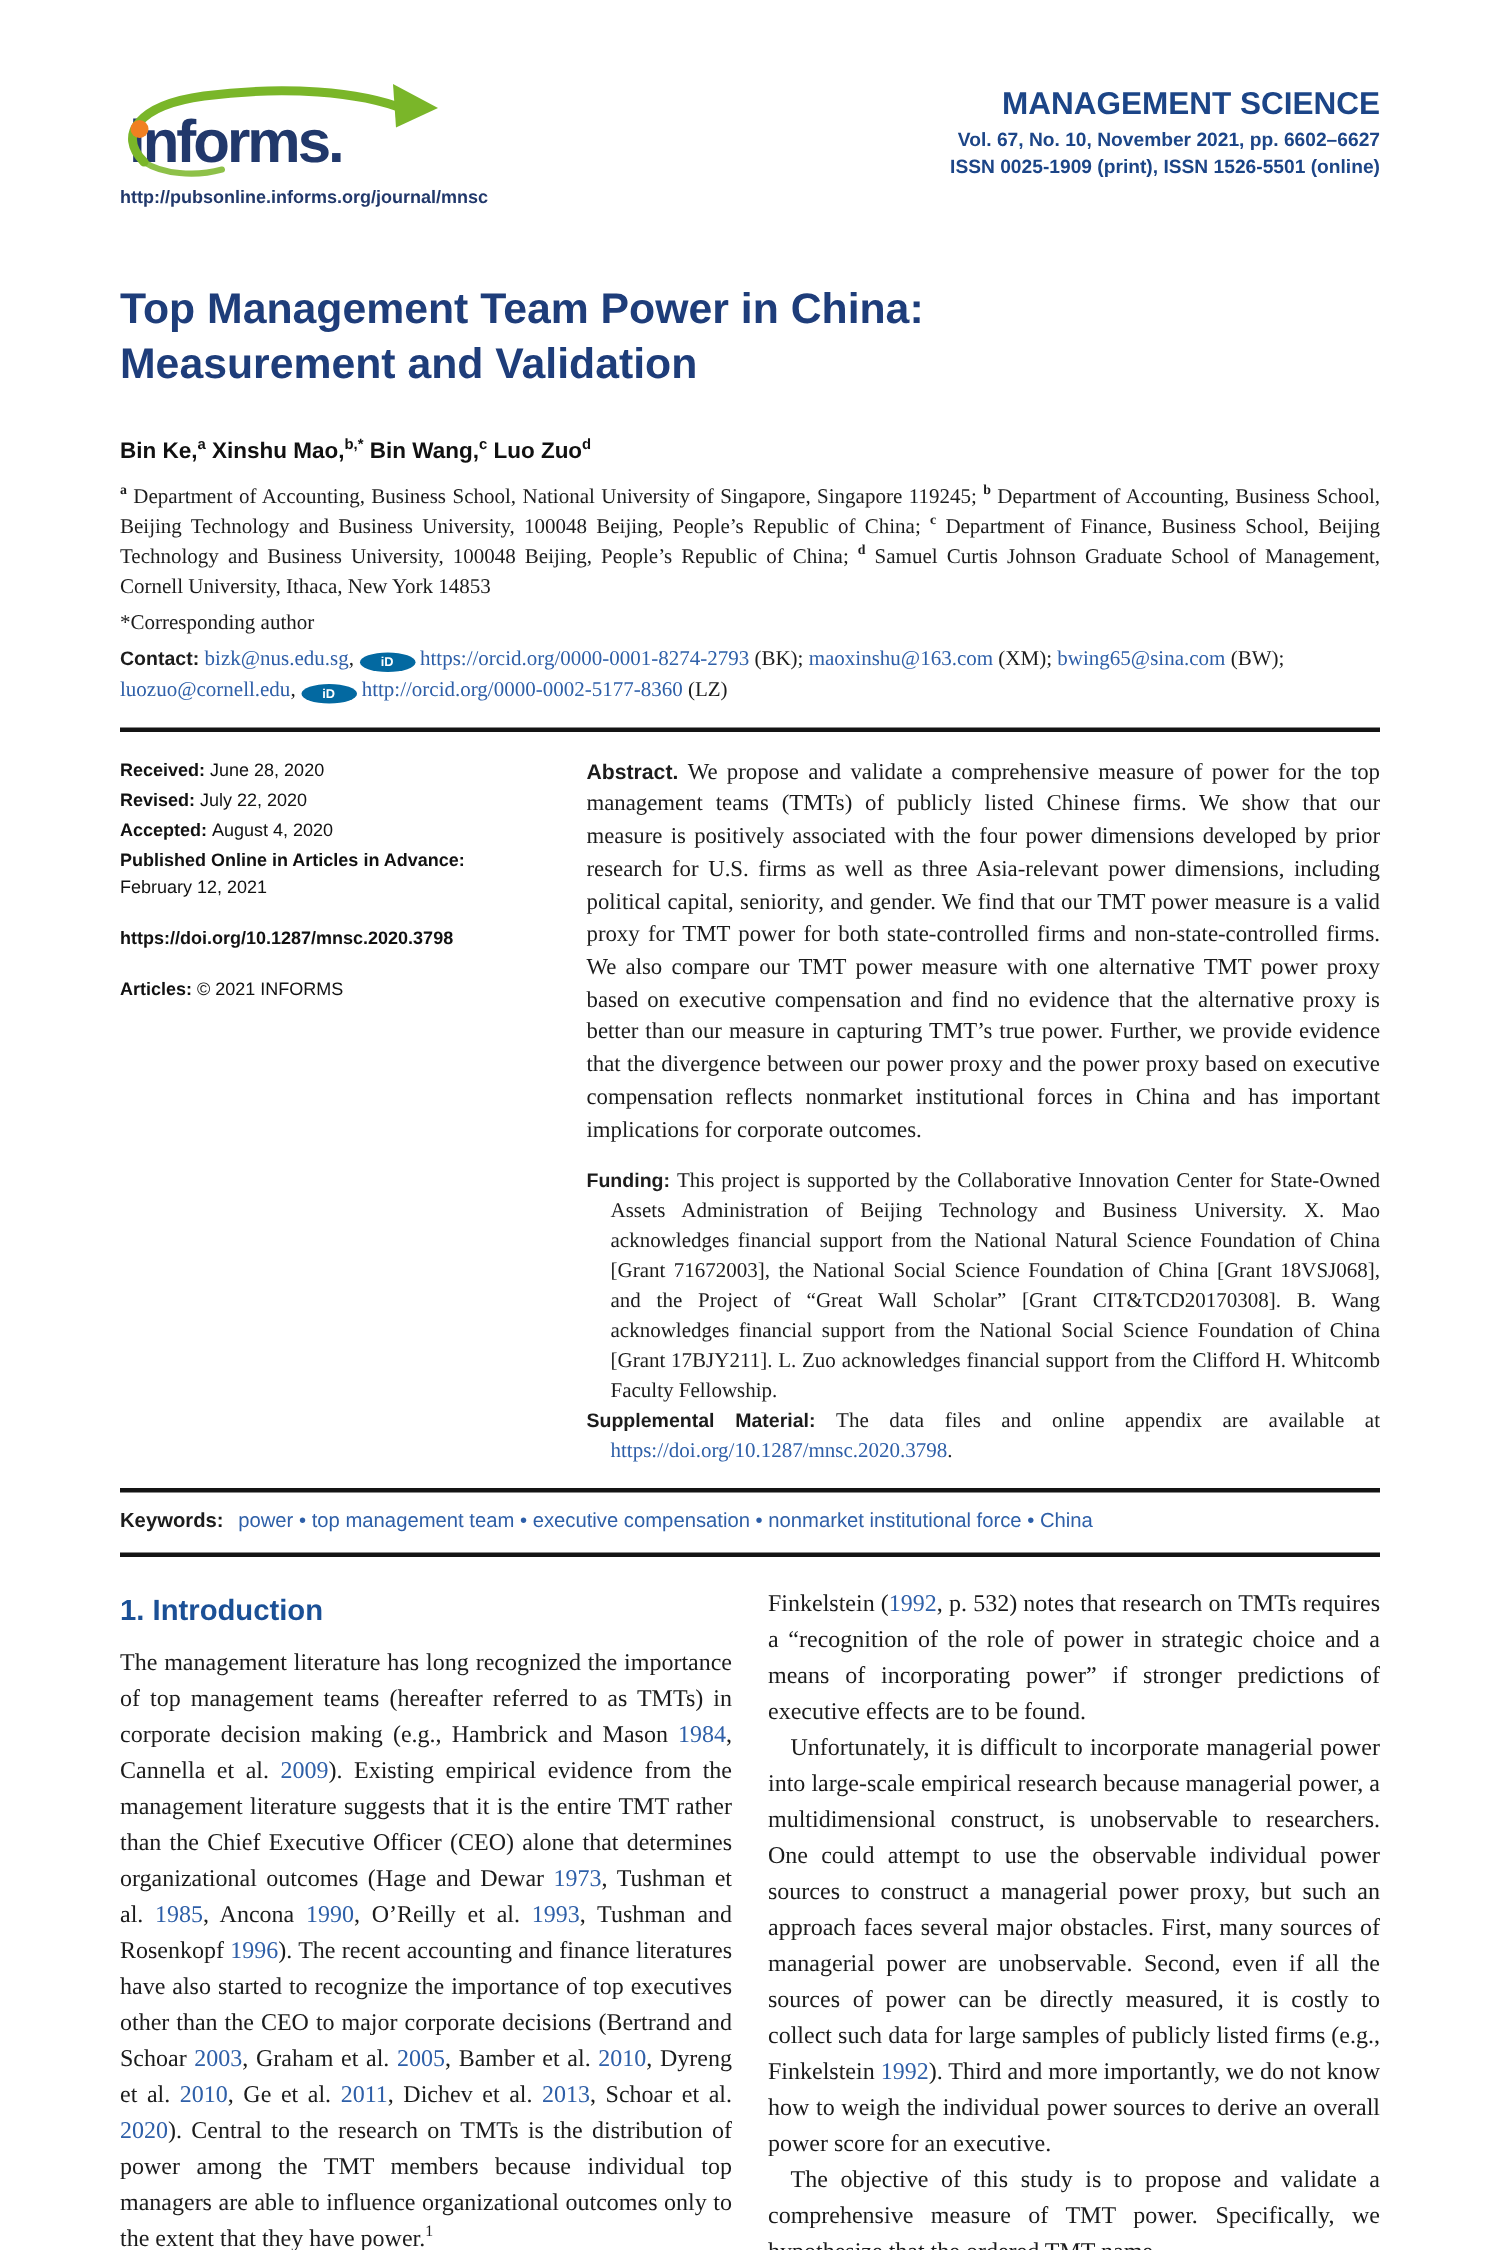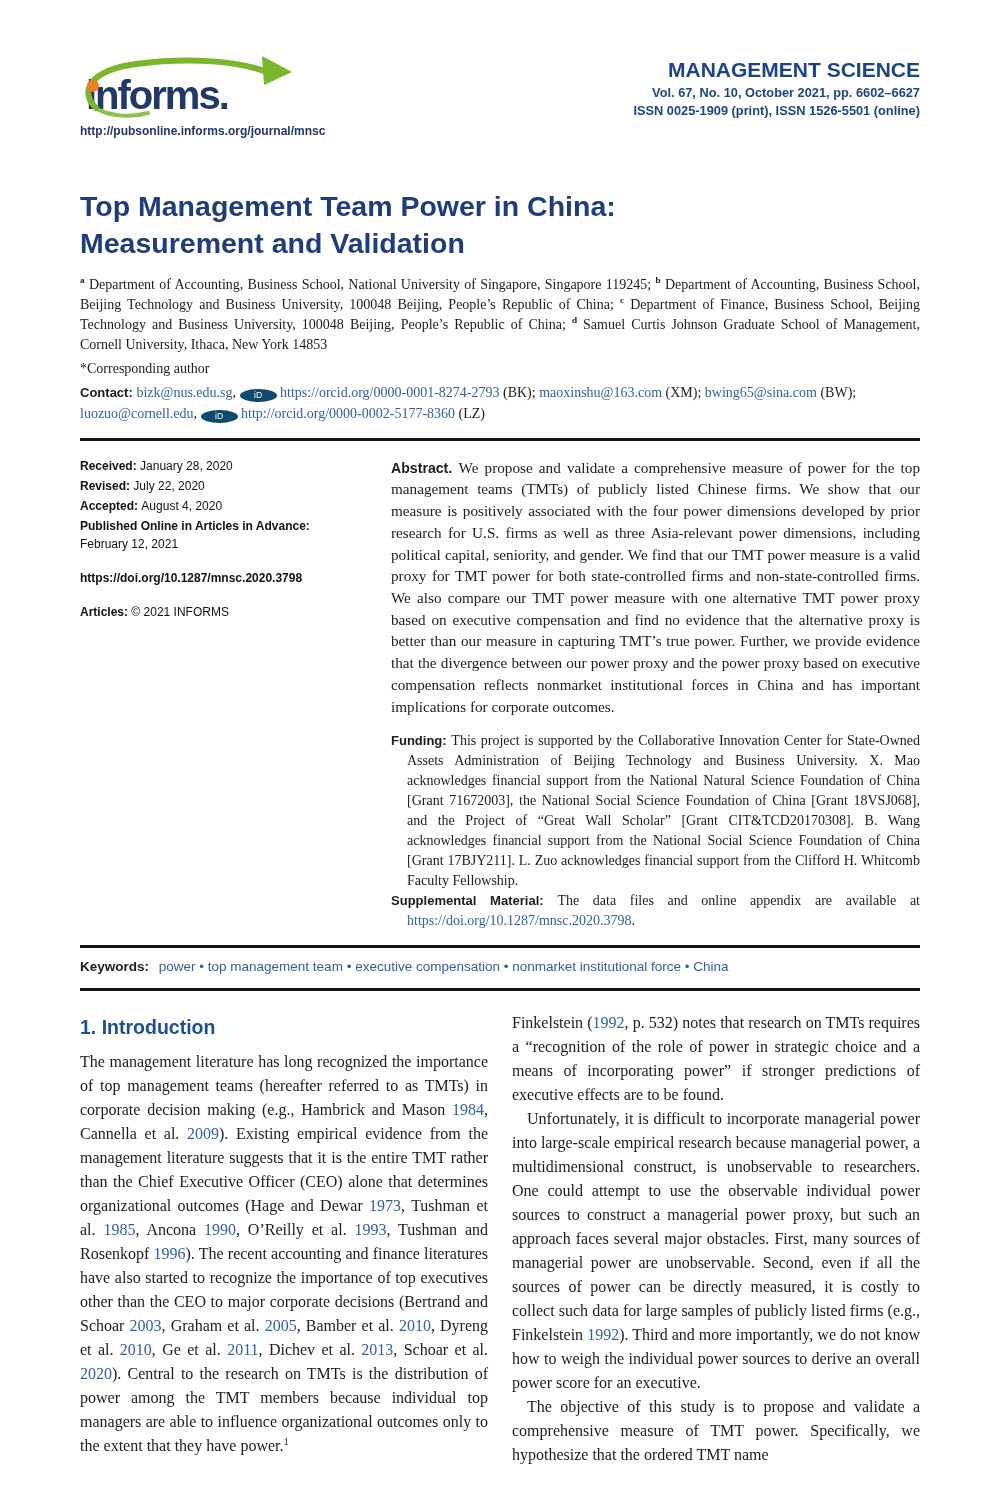--- a/index.html
+++ b/index.html
@@ -42,22 +42,22 @@
   .affil-note { margin-top: 6px; font-size: 14px; }
   .contact { margin-top: 5px; font-size: 14px; line-height: 1.5; }
 
   
   .lk { color: #2e5fa8; }
   .b { font-weight: bold; }
   .lbl { font-family: "Liberation Sans", sans-serif; font-weight: bold; font-size: 0.93em; }
   .sup { vertical-align: super; font-size: 66%; line-height: 0; }
   .orcid {
     display: inline-block; width: 37px; height: 13px; border-radius: 50%;
-    background: #0c4a6e; color: #fff; font-family: "Liberation Sans", sans-serif;
-    font-weight: normal; font-size: 8.5px; line-height: 13px; text-align: center;
+    background: #0369a1; color: #fff; font-family: "Liberation Sans", sans-serif;
+    font-weight: bold; font-size: 8.5px; line-height: 13px; text-align: center;
     vertical-align: -1px;
   }
 
   .rule { border-top: 3px solid #141414; margin-top: 14px; }
 
   
   .meta-abstract { display: flex; gap: 22px; margin-top: 16px; }
   .meta-col {
     flex: 0 0 246px; width: 246px; color: #111;
     font-family: "Liberation Sans", sans-serif; font-size: 12px; line-height: 1.5;
@@ -99,37 +99,38 @@
           <path d="M24,58 C6,40 20,20 64,14 C118,7 168,11 198,23" fill="none" stroke="#7ab629" stroke-width="6" stroke-linecap="round"></path>
           <polygon points="190,6 220,22 192,35" fill="#7ab629"></polygon>
           <circle cx="21" cy="36" r="6" fill="#f08021"></circle>
         </svg>
         <span class="logo-text">informs.</span>
       </div>
       <div class="logo-url">http://pubsonline.informs.org/journal/mnsc</div>
     </div>
     <div class="header-right">
       <div class="journal-name">MANAGEMENT SCIENCE</div>
-      <div class="journal-line">Vol. 67, No. 10, October 2021, pp. 6602–6627</div>
+      <div class="journal-line">Vol. 67, No. 10, November 2021, pp. 6602–6627</div>
       <div class="journal-line">ISSN 0025-1909 (print), ISSN 1526-5501 (online)</div>
     </div>
   </div>
 
   <h1>Top Management Team Power in China: Measurement and Validation</h1>
 
+  <div class="authors"><span>Bin Ke,</span><span class="sup">a</span><span> Xinshu Mao,</span><span class="sup">b,*</span><span> Bin Wang,</span><span class="sup">c</span><span> Luo Zuo</span><span class="sup">d</span></div>
 
   <div class="affil"><span class="sup b">a</span><span> Department of Accounting, Business School, National University of Singapore, Singapore 119245; </span><span class="sup b">b</span><span> Department of Accounting, Business School, Beijing Technology and Business University, 100048 Beijing, People’s Republic of China; </span><span class="sup b">c</span><span> Department of Finance, Business School, Beijing Technology and Business University, 100048 Beijing, People’s Republic of China; </span><span class="sup b">d</span><span> Samuel Curtis Johnson Graduate School of Management, Cornell University, Ithaca, New York 14853</span></div>
   <div class="affil-note">*Corresponding author</div>
   <div class="contact"><span class="lbl">Contact: </span><span class="lk">bizk@nus.edu.sg</span><span>, </span><span class="orcid">iD</span><span> </span><span class="lk">https://orcid.org/0000-0001-8274-2793</span><span> (BK); </span><span class="lk">maoxinshu@163.com</span><span> (XM); </span><span class="lk">bwing65@sina.com</span><span> (BW); </span><span class="lk">luozuo@cornell.edu</span><span>, </span><span class="orcid">iD</span><span> </span><span class="lk">http://orcid.org/0000-0002-5177-8360</span><span> (LZ)</span></div>
 
   <div class="rule"></div>
 
   <div class="meta-abstract">
     <div class="meta-col">
-      <div class="meta-item"><span class="b">Received: </span><span>January 28, 2020</span></div>
+      <div class="meta-item"><span class="b">Received: </span><span>June 28, 2020</span></div>
       <div class="meta-item"><span class="b">Revised: </span><span>July 22, 2020</span></div>
       <div class="meta-item"><span class="b">Accepted: </span><span>August 4, 2020</span></div>
       <div class="meta-item"><span class="b">Published Online in Articles in Advance: </span><span>February 12, 2021</span></div>
       <div class="meta-item meta-gap"><span class="b">https://doi.org/10.1287/mnsc.2020.3798</span></div>
       <div class="meta-item meta-gap"><span class="b">Articles: </span><span>© 2021 INFORMS</span></div>
     </div>
     <div class="abs-col">
       <p class="abstract"><span class="lbl">Abstract. </span><span>We propose and validate a comprehensive measure of power for the top management teams (TMTs) of publicly listed Chinese firms. We show that our measure is positively associated with the four power dimensions developed by prior research for U.S. firms as well as three Asia-relevant power dimensions, including political capital, seniority, and gender. We find that our TMT power measure is a valid proxy for TMT power for both state-controlled firms and non-state-controlled firms. We also compare our TMT power measure with one alternative TMT power proxy based on executive compensation and find no evidence that the alternative proxy is better than our measure in capturing TMT’s true power. Further, we provide evidence that the divergence between our power proxy and the power proxy based on executive compensation reflects nonmarket institutional forces in China and has important implications for corporate outcomes.</span></p>
       <div class="notes">
         <div class="note"><span class="lbl">Funding: </span><span>This project is supported by the Collaborative Innovation Center for State-Owned Assets Administration of Beijing Technology and Business University. X. Mao acknowledges financial support from the National Natural Science Foundation of China [Grant 71672003], the National Social Science Foundation of China [Grant 18VSJ068], and the Project of “Great Wall Scholar” [Grant CIT&amp;TCD20170308]. B. Wang acknowledges financial support from the National Social Science Foundation of China [Grant 17BJY211]. L. Zuo acknowledges financial support from the Clifford H. Whitcomb Faculty Fellowship.</span></div>

